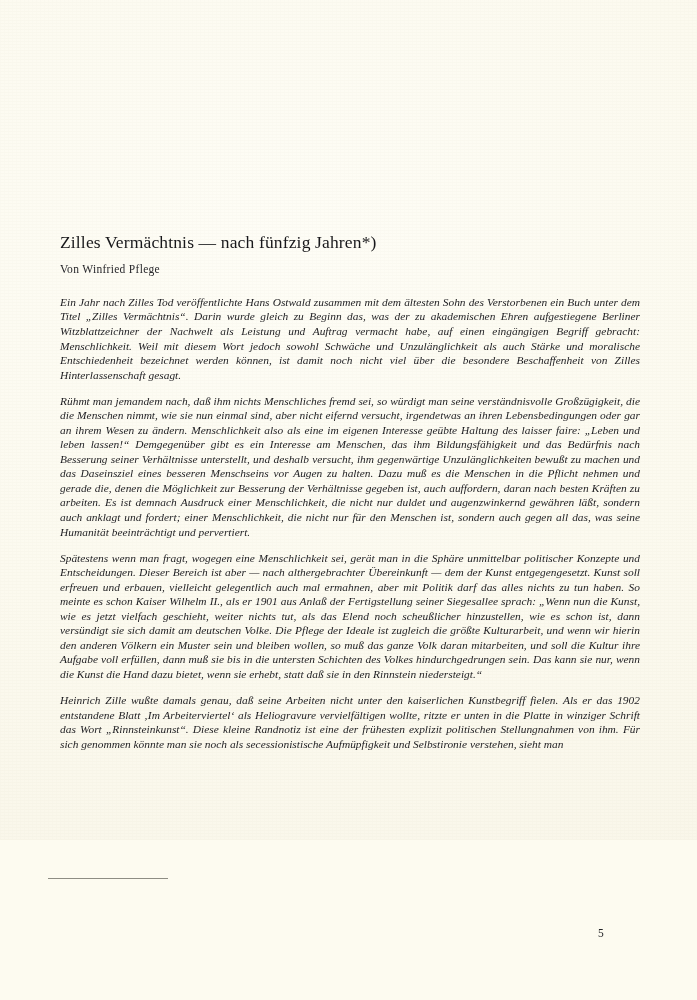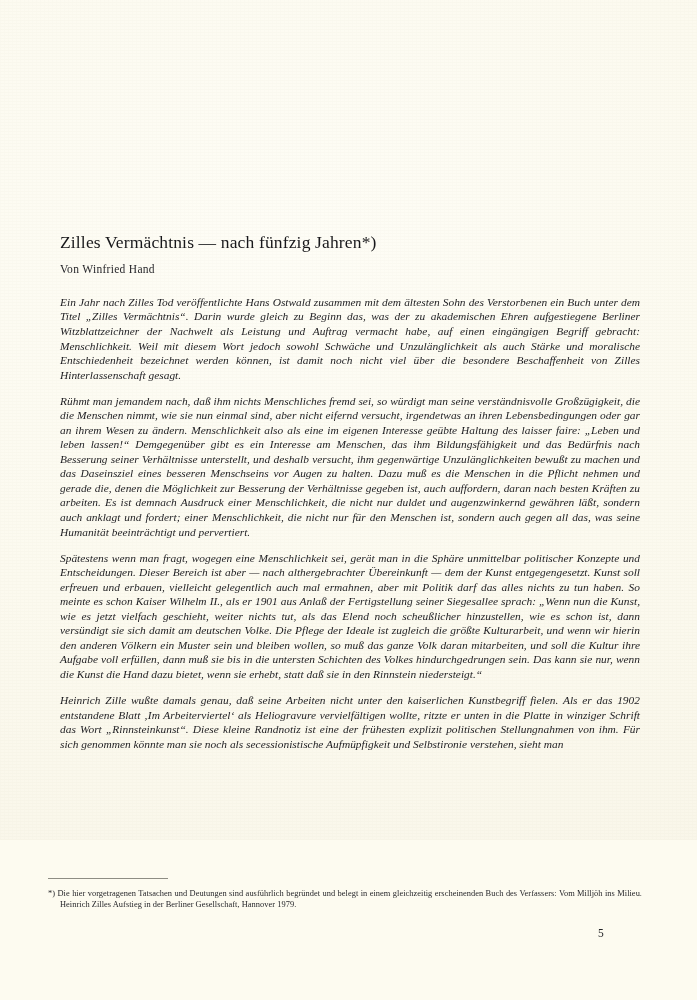--- a/index.html
+++ b/index.html
@@ -97,29 +97,28 @@
       repeating-linear-gradient(90deg, rgba(120,110,80,0.35) 0 1px, transparent 1px 4px);
   }
 </style>
 </head>
 <body>
 
 <div class="page">
 
   <div class="content">
     <h1 class="doc-title">Zilles Vermächtnis — nach fünfzig Jahren*)</h1>
-    <div class="doc-byline">Von Winfried Hand</div>
+    <div class="doc-byline">Von Winfried Pflege</div>
 
     <p class="body-para">Ein Jahr nach Zilles Tod veröffentlichte Hans Ostwald zusammen mit dem ältesten Sohn des Verstorbenen ein Buch unter dem Titel „Zilles Vermächtnis“. Darin wurde gleich zu Beginn das, was der zu akademischen Ehren aufgestiegene Berliner Witzblattzeichner der Nachwelt als Leistung und Auftrag vermacht habe, auf einen eingängigen Begriff gebracht: Menschlichkeit. Weil mit diesem Wort jedoch sowohl Schwäche und Unzulänglichkeit als auch Stärke und moralische Entschiedenheit bezeichnet werden können, ist damit noch nicht viel über die besondere Beschaffenheit von Zilles Hinterlassenschaft gesagt.</p>
     <p class="body-para">Rühmt man jemandem nach, daß ihm nichts Menschliches fremd sei, so würdigt man seine verständnisvolle Großzügigkeit, die die Menschen nimmt, wie sie nun einmal sind, aber nicht eifernd versucht, irgendetwas an ihren Lebensbedingungen oder gar an ihrem Wesen zu ändern. Menschlichkeit also als eine im eigenen Interesse geübte Haltung des laisser faire: „Leben und leben lassen!“ Demgegenüber gibt es ein Interesse am Menschen, das ihm Bildungsfähigkeit und das Bedürfnis nach Besserung seiner Verhältnisse unterstellt, und deshalb versucht, ihm gegenwärtige Unzulänglichkeiten bewußt zu machen und das Daseinsziel eines besseren Menschseins vor Augen zu halten. Dazu muß es die Menschen in die Pflicht nehmen und gerade die, denen die Möglichkeit zur Besserung der Verhältnisse gegeben ist, auch auffordern, daran nach besten Kräften zu arbeiten. Es ist demnach Ausdruck einer Menschlichkeit, die nicht nur duldet und augenzwinkernd gewähren läßt, sondern auch anklagt und fordert; einer Menschlichkeit, die nicht nur für den Menschen ist, sondern auch gegen all das, was seine Humanität beeinträchtigt und pervertiert.</p>
     <p class="body-para">Spätestens wenn man fragt, wogegen eine Menschlichkeit sei, gerät man in die Sphäre unmittelbar politischer Konzepte und Entscheidungen. Dieser Bereich ist aber — nach althergebrachter Übereinkunft — dem der Kunst entgegengesetzt. Kunst soll erfreuen und erbauen, vielleicht gelegentlich auch mal ermahnen, aber mit Politik darf das alles nichts zu tun haben. So meinte es schon Kaiser Wilhelm II., als er 1901 aus Anlaß der Fertigstellung seiner Siegesallee sprach: „Wenn nun die Kunst, wie es jetzt vielfach geschieht, weiter nichts tut, als das Elend noch scheußlicher hinzustellen, wie es schon ist, dann versündigt sie sich damit am deutschen Volke. Die Pflege der Ideale ist zugleich die größte Kulturarbeit, und wenn wir hierin den anderen Völkern ein Muster sein und bleiben wollen, so muß das ganze Volk daran mitarbeiten, und soll die Kultur ihre Aufgabe voll erfüllen, dann muß sie bis in die untersten Schichten des Volkes hindurchgedrungen sein. Das kann sie nur, wenn die Kunst die Hand dazu bietet, wenn sie erhebt, statt daß sie in den Rinnstein niedersteigt.“</p>
     <p class="body-para">Heinrich Zille wußte damals genau, daß seine Arbeiten nicht unter den kaiserlichen Kunstbegriff fielen. Als er das 1902 entstandene Blatt ‚Im Arbeiterviertel‘ als Heliogravure vervielfältigen wollte, ritzte er unten in die Platte in winziger Schrift das Wort „Rinnsteinkunst“. Diese kleine Randnotiz ist eine der frühesten explizit politischen Stellungnahmen von ihm. Für sich genommen könnte man sie noch als secessionistische Aufmüpfigkeit und Selbstironie verstehen, sieht man</p>
   </div>
 
   <div class="footnote-zone">
     <hr class="footnote-rule">
-    <p class="footnote-text">*) Die hier vorgetragenen Tatsachen und Deutungen sind ausführlich begründet und belegt in einem gleichzeitig erscheinenden Buch des Verfassers: Vom Milljöh ins Milieu. Heinrich Zilles Aufstieg in der Berliner Gesellschaft, Hannover 1979.</p>
   </div>
 
   <div class="page-number">5</div>
 
   <div class="grain"></div>
 </div>
 
 </body></html>

